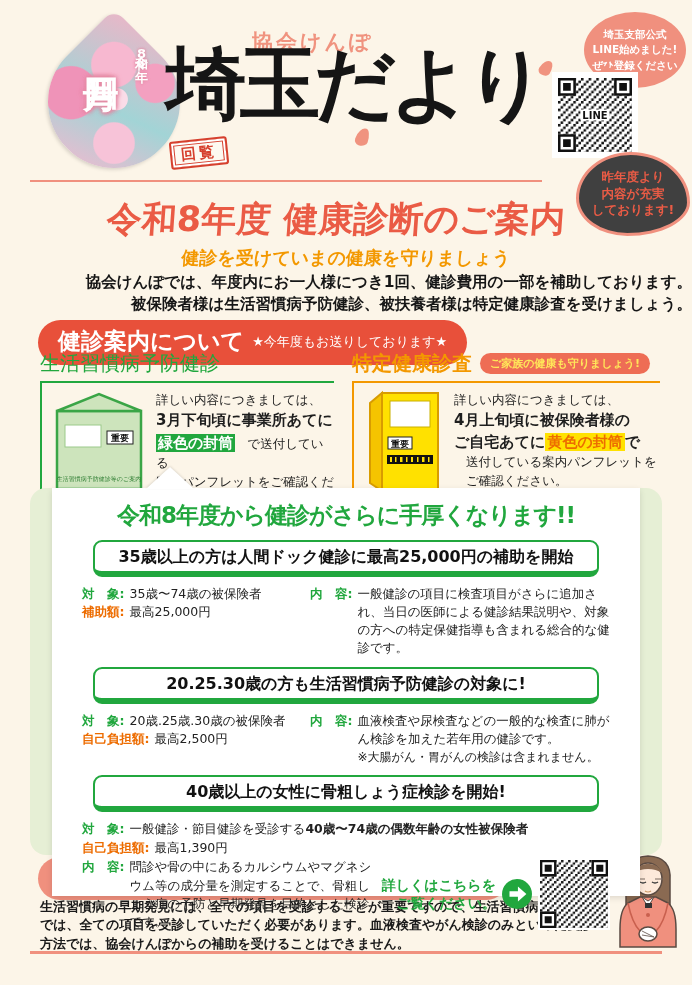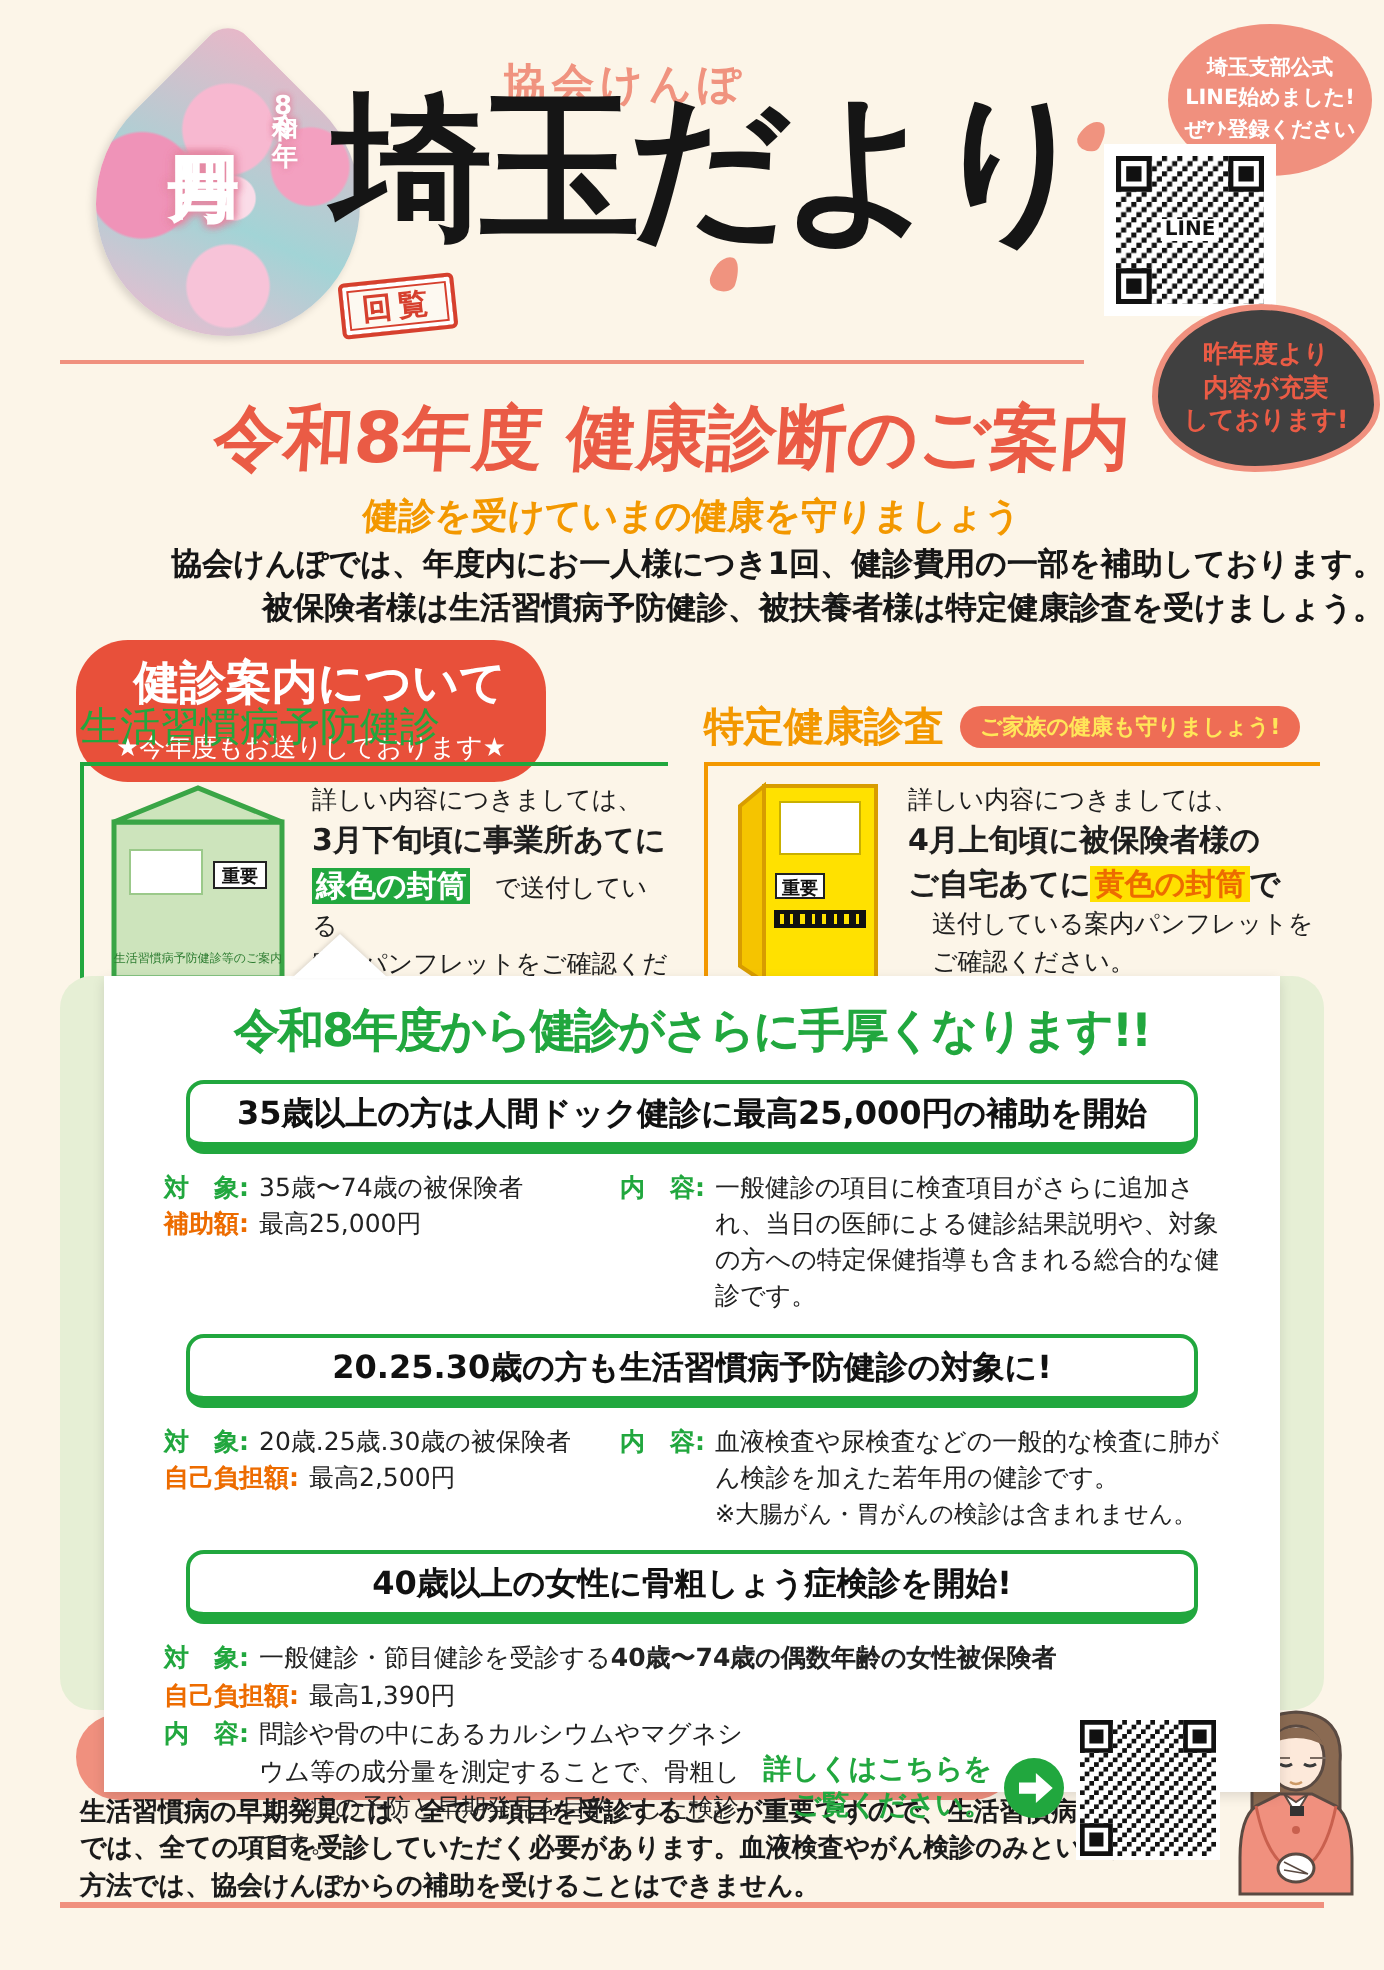--- a/index.html
+++ b/index.html
@@ -46,21 +46,21 @@
     color:var(--titlered);font-size:12.5px;font-weight:bold;line-height:1.35;z-index:6;}
   .hr-top{left:30px;top:180px;width:512px;height:2px;background:var(--salmon);}
   .hr-bottom{left:30px;top:951px;width:632px;height:3px;background:var(--salmon);}
 
   
   .main-title{left:0;top:196px;width:672px;text-align:center;font-size:35px;font-weight:bold;color:var(--titlered);transform:skewX(-4deg);z-index:4;}
   .subtitle{left:0;top:246px;width:692px;text-align:center;font-size:18px;font-weight:bold;color:var(--orange);transform:skewX(-4deg);}
   .intro-body{left:0;top:272px;width:692px;text-align:right;font-size:15.5px;font-weight:bold;line-height:1.4;color:#161616;}
 
   
-  .guide-badge{left:38px;top:320px;background:var(--red);color:#fff;border-radius:26px;padding:6px 20px 8px;display:inline-flex;align-items:flex-end;gap:8px;flex-direction:column;}
+  .guide-badge{left:38px;top:320px;background:var(--red);color:#fff;border-radius:26px;padding:6px 20px 8px;display:inline-flex;align-items:center;gap:8px;}
   .guide-badge .big{font-size:23px;font-weight:bold;}
   .guide-badge .small{font-size:13px;font-weight:normal;}
   .col{position:absolute;top:350px;}
   .col-left{left:40px;width:294px;}
   .col-right{left:352px;width:308px;}
   .col-title-row{display:flex;align-items:center;gap:8px;}
   .col-title-green{color:var(--green);font-size:20px;font-weight:normal;}
   .col-title-orange{color:var(--orange);font-size:20px;font-weight:bold;}
   .family-badge{background:#ee6d55;color:#ffe659;font-size:11px;font-weight:bold;border-radius:14px;padding:3px 10px;}
   .col-box{margin-top:4px;display:flex;gap:10px;padding:6px 0 0 10px;}

